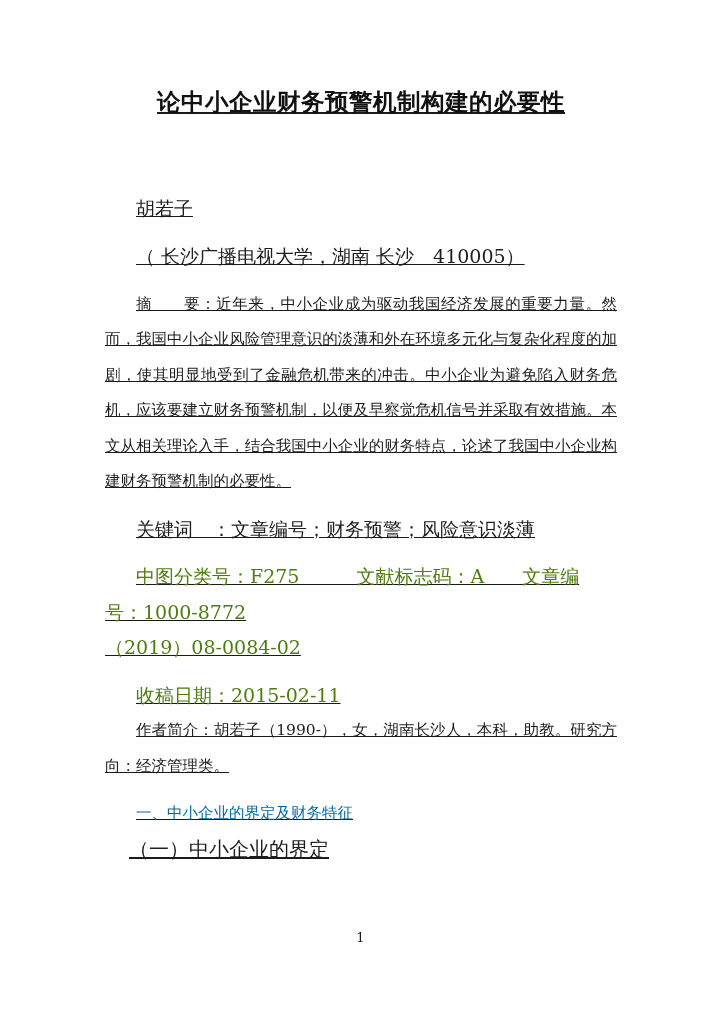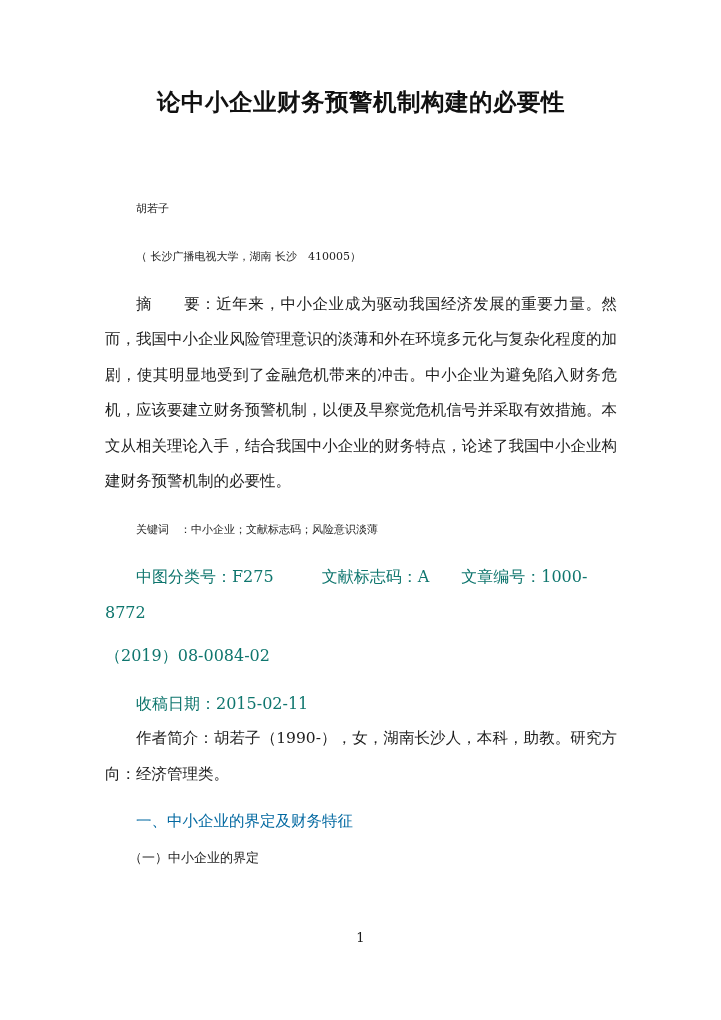--- a/index.html
+++ b/index.html
@@ -15,32 +15,33 @@
     margin: 0 auto;
     overflow: hidden;
     font-family: "DejaVu Serif", "Liberation Serif", serif;
     color: #1a1a1a;
   }
   .content {
     position: absolute;
     left: 105px;
     top: 0;
     width: 512px;
+    text-decoration: underline;
   }
   .doc-title {
     margin-top: 86px;
     text-align: center;
     font-size: 23.5px;
     font-weight: bold;
     letter-spacing: 0.5px;
     line-height: 1.4;
     color: #111111;
   }
   .line {
-    font-size: 11px;
+    font-size: 19px;
     line-height: 35.5px;
     text-align: justify;
     text-justify: inter-ideograph;
     color: #1d1d1d;
     white-space: pre-wrap;
   }
   .indent {
     text-indent: 31px;
   }
   .author-line {
@@ -64,44 +65,43 @@
   .para-last {
     text-align: justify;
   }
   .keywords-line {
     margin-top: 12px;
   }
   .meta-block {
     margin-top: 12px;
   }
   .meta-line {
-    font-size: 16px;
+    font-size: 19px;
     line-height: 35.5px;
-    color: #0f766e;
+    color: #4d7c0f;
     white-space: pre-wrap;
-    margin-top: 8px;
   }
   .meta-line.first {
     text-indent: 31px;
   }
   .date-block {
     margin-top: 12px;
   }
   .bio-block {
     margin-top: 0;
   }
   .heading-1 {
     font-size: 15.5px;
     line-height: 35.5px;
     text-indent: 31px;
     color: #0369a1;
     margin-top: 12px;
   }
   .heading-2 {
-    font-size: 13px;
+    font-size: 20px;
     line-height: 35.5px;
     text-indent: 24px;
     color: #1d1d1d;
   }
   .body-block {
     margin-top: 6px;
   }
   .page-number {
     position: absolute;
     left: 0;
@@ -123,21 +123,21 @@
     <h1 class="doc-title">论中小企业财务预警机制构建的必要性</h1>
 
     <div class="line indent author-line">胡若子</div>
 
     <div class="line indent affil-line">（ 长沙广播电视大学，湖南 长沙　410005）</div>
 
     <div class="abstract-block">
       <p class="para">摘　　要：近年来，中小企业成为驱动我国经济发展的重要力量。然而，我国中小企业风险管理意识的淡薄和外在环境多元化与复杂化程度的加剧，使其明显地受到了金融危机带来的冲击。中小企业为避免陷入财务危机，应该要建立财务预警机制，以便及早察觉危机信号并采取有效措施。本文从相关理论入手，结合我国中小企业的财务特点，论述了我国中小企业构建财务预警机制的必要性。</p>
     </div>
 
-    <div class="line indent keywords-line">关键词　：中小企业；文献标志码；风险意识淡薄</div>
+    <div class="line indent keywords-line">关键词　：文章编号；财务预警；风险意识淡薄</div>
 
     <div class="meta-block">
       <div class="meta-line first">中图分类号：F275　　　文献标志码：A　　文章编号：1000-8772</div>
       <div class="meta-line">（2019）08-0084-02</div>
     </div>
 
     <div class="date-block">
       <div class="meta-line first">收稿日期：2015-02-11</div>
     </div>
 

